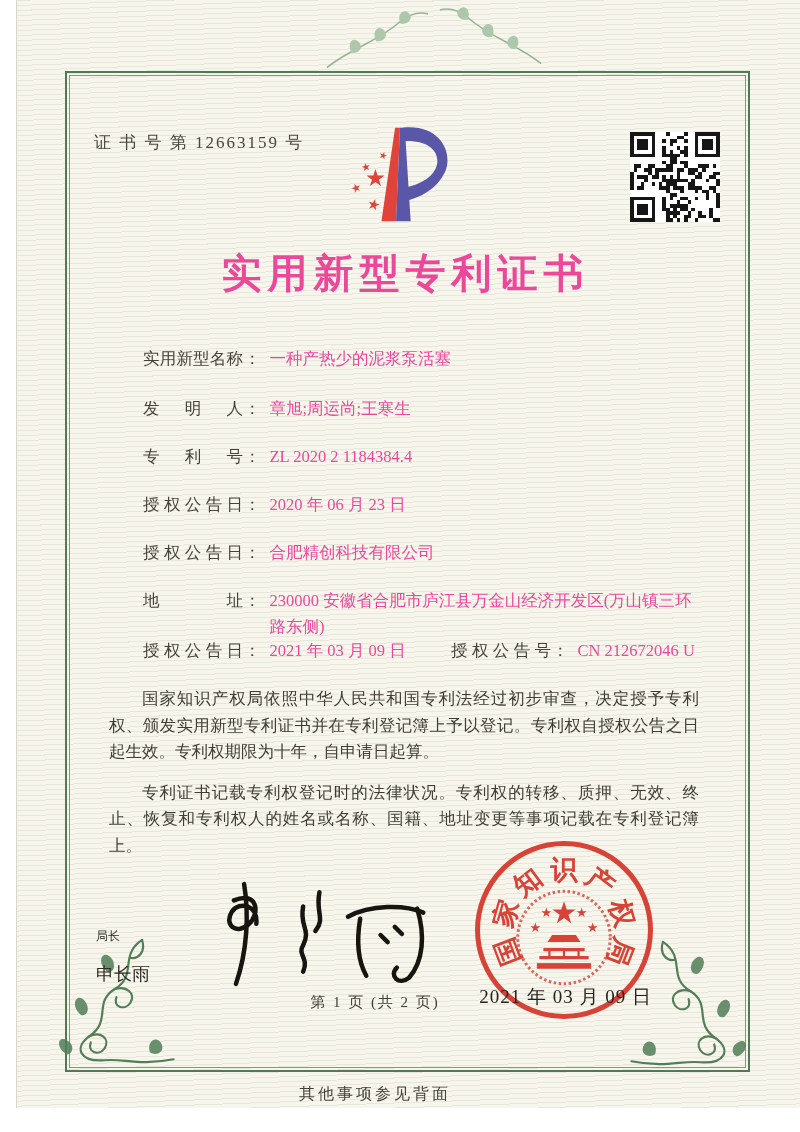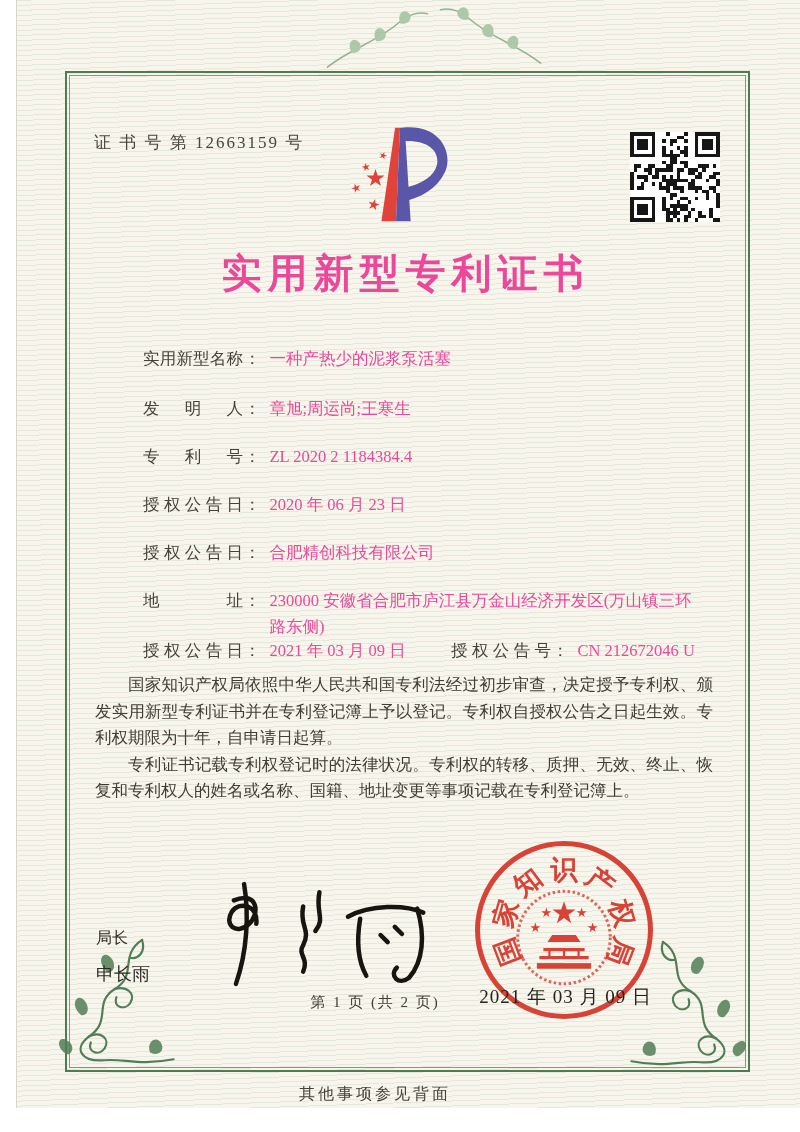--- a/index.html
+++ b/index.html
@@ -17,22 +17,22 @@
   .title{position:absolute;left:65px;top:246px;width:681px;text-align:center;
          font-size:40px;font-weight:bold;letter-spacing:6px;color:#ec4899;}
   .row{position:absolute;left:107px;font-size:16.5px;line-height:26px;color:#45423a;width:620px;}
   .flabel{display:inline-block;width:100px;text-align:justify;text-align-last:justify;vertical-align:top;margin-left:36px;}
   .colon{display:inline-block;margin:0 9px 0 1px;vertical-align:top;}
   .fvalue{display:inline-block;vertical-align:top;color:#ec4899;}
   .fvalue.addr{width:436px;}
   .grant2{position:absolute;left:308px;top:0;}
   .paras{position:absolute;left:95px;top:672px;width:618px;font-size:16.5px;line-height:26.5px;
          color:#403d33;text-align:justify;}
-  .paras p{margin:0;text-indent:2em;}
-  .signer-title{position:absolute;left:96px;top:928px;font-size:16px;color:#2e2b25;}
+  .paras p{margin:14px;text-indent:2em;}
+  .signer-title{position:absolute;left:96px;top:928px;font-size:12px;color:#2e2b25;}
   .signer-name{position:absolute;left:96px;top:962px;font-size:18px;color:#2e2b25;}
   .signature{position:absolute;left:205px;top:878px;width:235px;height:112px;}
   .seal{position:absolute;left:471px;top:837px;width:186px;height:186px;opacity:.95;}
   .seal text.ring{font-size:27px;font-weight:bold;fill:#d63a2e;font-family:"Liberation Serif",serif;}
   .seal-date{position:absolute;left:468px;top:984px;width:195px;text-align:center;
              font-size:19px;letter-spacing:1px;color:#26231e;z-index:5;}
   .page-line{position:absolute;left:65px;top:993px;width:620px;text-align:center;font-size:15px;color:#413e35;letter-spacing:2px;}
   .back-note{position:absolute;left:65px;top:1084px;width:620px;text-align:center;font-size:16px;color:#45423a;letter-spacing:3px;}
   .logo{position:absolute;left:344px;top:116px;width:108px;height:112px;}
   .qr{position:absolute;left:630px;top:132px;width:90px;height:90px;}

